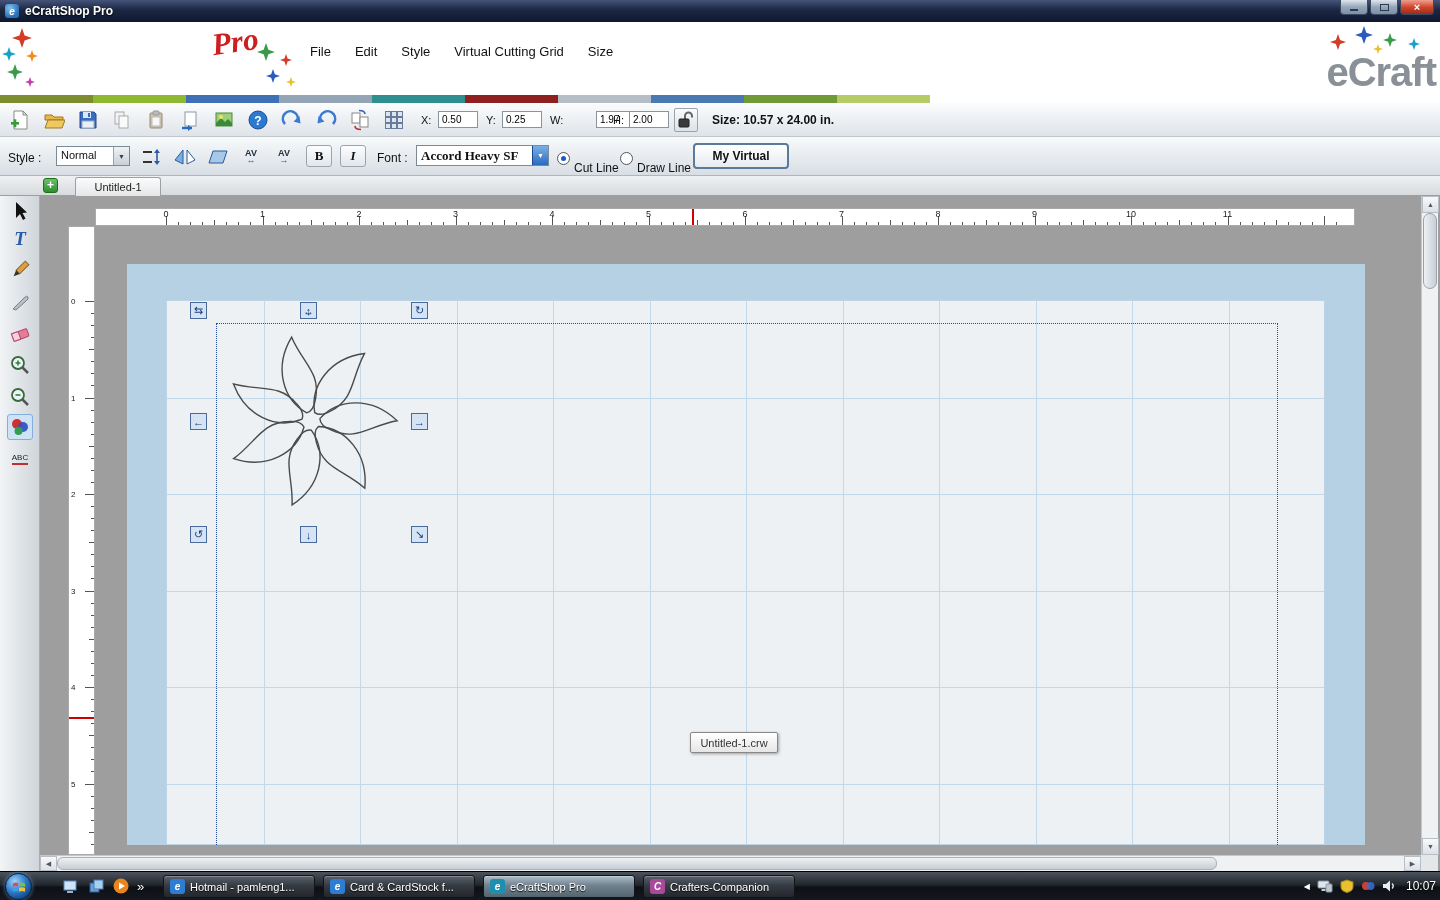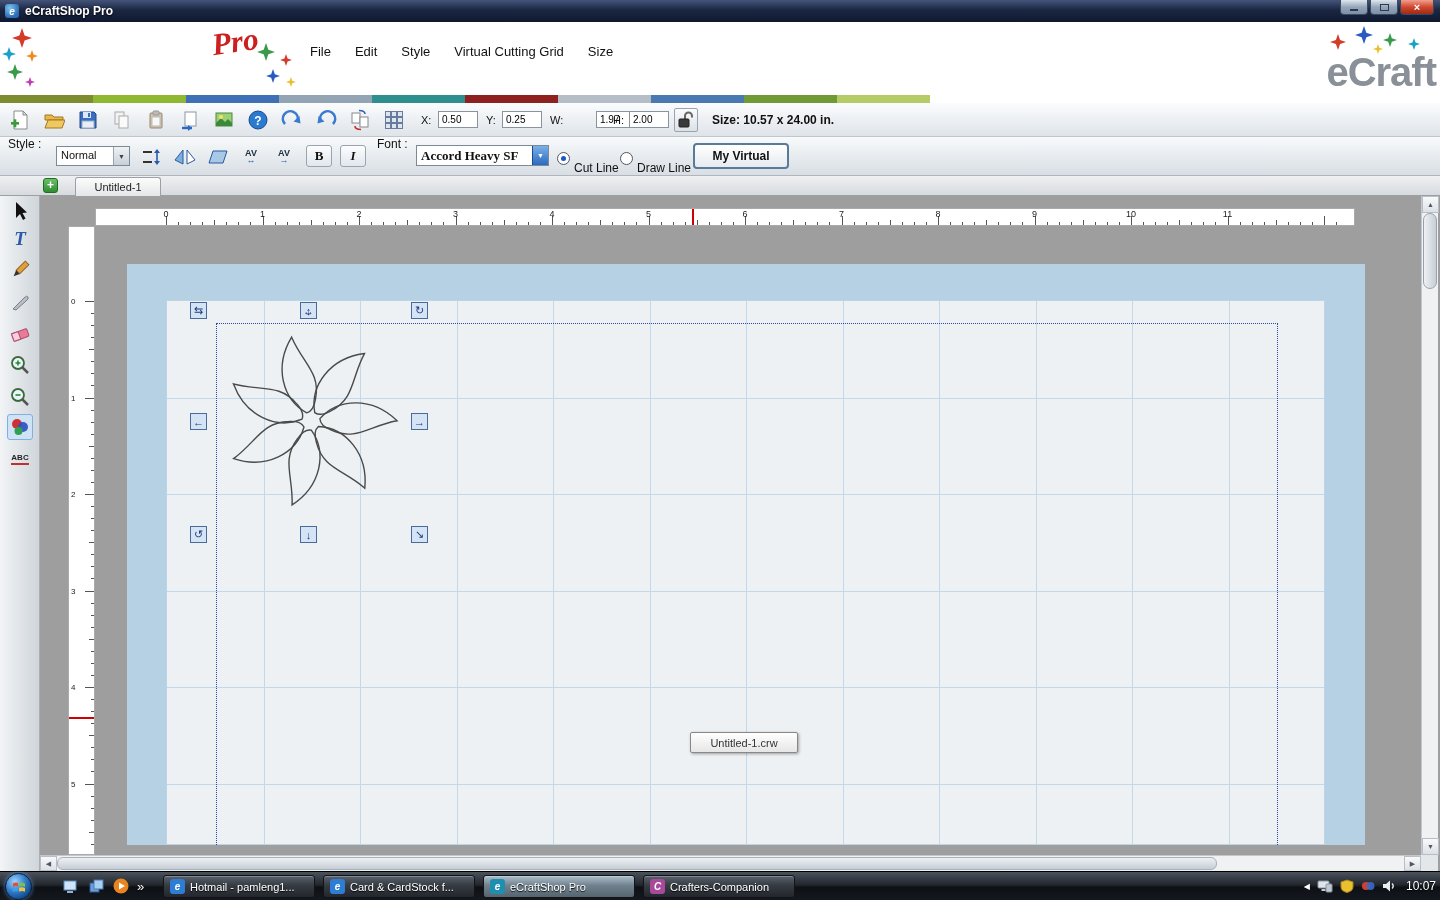--- a/index.html
+++ b/index.html
@@ -40,21 +40,21 @@
     background:linear-gradient(#fbfcfd,#dfe4e9);border-bottom:1px solid #c0c6cc;}
   .tb2{position:absolute;left:0;top:137px;width:1440px;height:39px;
     background:linear-gradient(#f8fafb,#d8dee4);border-bottom:1px solid #b0b6bc;}
   .tbi{position:absolute;top:5px;width:24px;height:24px;display:flex;align-items:center;justify-content:center;border-radius:2px;}
   .fl{position:absolute;top:11px;font-size:11px;color:#111;}
   .fi{position:absolute;top:8px;width:40px;height:17px;font-size:10px;padding:1px 3px;border:1px solid #8a949e;font-family:"Liberation Sans",sans-serif;}
   .lockbtn{position:absolute;left:674px;top:5px;width:24px;height:24px;background:linear-gradient(#fafbfc,#dde2e8);
     border:1px solid #9aa4ae;border-radius:2px;display:flex;align-items:center;justify-content:center;}
   .sizelabel{position:absolute;left:712px;top:10px;font-size:12px;font-weight:bold;color:#111;}
 
-  .lbl{position:absolute;top:0;font-size:12px;color:#111;}
+  .lbl{position:absolute;top:14px;font-size:12px;color:#111;}
   .dd{position:absolute;height:20px;background:#fff;border:1px solid #7a8a96;display:flex;align-items:stretch;}
   .ddtext{flex:1;padding:2px 4px;font-size:11px;color:#111;white-space:nowrap;overflow:hidden;}
   .ddarrow{width:16px;background:linear-gradient(#f0f2f4,#c8d0d8);border-left:1px solid #9aa4ae;font-size:7px;
     display:flex;align-items:center;justify-content:center;color:#345;}
   .fontdd .ddtext{font-family:"Liberation Serif",serif;font-weight:bold;font-size:13px;}
   .fontdd .ddarrow{background:linear-gradient(#7ab0e8,#2a6ac0);color:#fff;border-left:1px solid #1a4a90;}
   .icobtn{position:absolute;top:8px;width:26px;height:23px;display:flex;align-items:center;justify-content:center;border-radius:2px;}
   .kern{flex-direction:column;line-height:1;}
   .kav{font-size:9px;font-weight:bold;color:#234;}
   .karr{font-size:9px;color:#2a5aaa;margin-top:-2px;}
@@ -77,21 +77,21 @@
   .tab{position:absolute;left:75px;top:1px;width:86px;height:19px;background:linear-gradient(#fcfcfc,#e4e6e8);
     border:1px solid #9aa0a6;border-bottom:none;border-radius:3px 3px 0 0;font-size:11px;color:#222;
     display:flex;align-items:center;justify-content:center;}
 
   
   .main{position:absolute;left:0;top:196px;width:1440px;height:675px;background:#9e9e9e;}
   .palette{position:absolute;left:0;top:0;width:40px;height:675px;
     background:linear-gradient(90deg,#f2f4f6,#cfd5da);border-right:1px solid #a8aeb4;}
   .ptool{position:absolute;left:7px;width:26px;height:26px;display:flex;align-items:center;justify-content:center;border-radius:3px;}
   .ptool.sel{background:#cfe3f7;border:1px solid #84aede;}
-  .abctxt{font-size:8px;font-weight:bold;color:#222;border-bottom:2px solid #c03030;line-height:1.3;}
+  .abctxt{font-size:8px;font-weight:normal;color:#222;border-bottom:2px solid #c03030;line-height:1.3;}
 
   .hruler{position:absolute;left:95px;top:12px;width:1260px;height:18px;background:#fff;border:1px solid #aaa;}
   .htick{position:absolute;bottom:0;width:1px;height:3px;background:#555;}
   .htick.t4{height:5px;} .htick.t8{height:9px;}
   .hnum{position:absolute;top:0;transform:translateX(-50%);font-size:9px;color:#222;}
   .hred{position:absolute;left:596px;top:0;bottom:0;width:2px;background:#d00000;}
   .vruler{position:absolute;left:68px;top:30px;width:27px;height:629px;background:#fff;border:1px solid #aaa;}
   .vtick{position:absolute;right:0;height:1px;width:3px;background:#555;}
   .vtick.t4{width:5px;} .vtick.t8{width:9px;}
   .vnum{position:absolute;left:2px;transform:translateY(-50%);font-size:8px;color:#222;}
@@ -100,21 +100,21 @@
   .mat{position:absolute;left:127px;top:68px;width:1238px;height:581px;background:#b7d1e4;}
   .gridarea{position:absolute;left:39px;top:36px;width:1159px;height:545px;background:#eef1f3;border:1px solid #bcd4e6;}
   .gv{position:absolute;top:0;bottom:0;width:1px;background:#c1d9ea;}
   .gh{position:absolute;left:0;right:0;height:1px;background:#c1d9ea;}
   .selrect{position:absolute;left:216px;top:127px;width:1062px;height:522px;
     border:1px dotted #2a4a9a;border-bottom:none;pointer-events:none;}
   .flower{position:absolute;left:212px;top:126px;}
   .handle{position:absolute;width:17px;height:17px;background:#d4e4f4;border:1px solid #4a6a9a;
     display:flex;align-items:center;justify-content:center;font-size:11px;color:#1a3a7a;}
   .hh{position:absolute;inset:0;display:flex;align-items:center;justify-content:center;}
-  .tooltip{position:absolute;left:690px;top:536px;width:108px;height:21px;background:linear-gradient(#ffffff,#e6e6e6);
+  .tooltip{position:absolute;left:690px;top:536px;width:88px;height:21px;background:linear-gradient(#ffffff,#e6e6e6);
     border:1px solid #888;border-radius:2px;font-size:11px;color:#333;display:flex;align-items:center;justify-content:center;
     box-shadow:1px 1px 3px rgba(0,0,0,.35);}
 
   .vscroll{position:absolute;left:1421px;top:0;width:17px;height:659px;background:#f0f1f3;border-left:1px solid #c4c8cc;}
   .hscroll{position:absolute;left:40px;top:659px;width:1381px;height:16px;background:#f0f1f3;border-top:1px solid #c4c8cc;}
   .sb{position:absolute;width:17px;height:17px;background:linear-gradient(#f8f9fa,#dde1e6);border:1px solid #b8bec6;
     display:flex;align-items:center;justify-content:center;font-size:7px;color:#556;}
   .sb.hb{height:15px;}
   .vthumb{position:absolute;left:1px;top:17px;width:14px;height:76px;background:linear-gradient(90deg,#eef1f4,#c6ced6);
     border:1px solid #98a2ae;border-radius:7px;}

